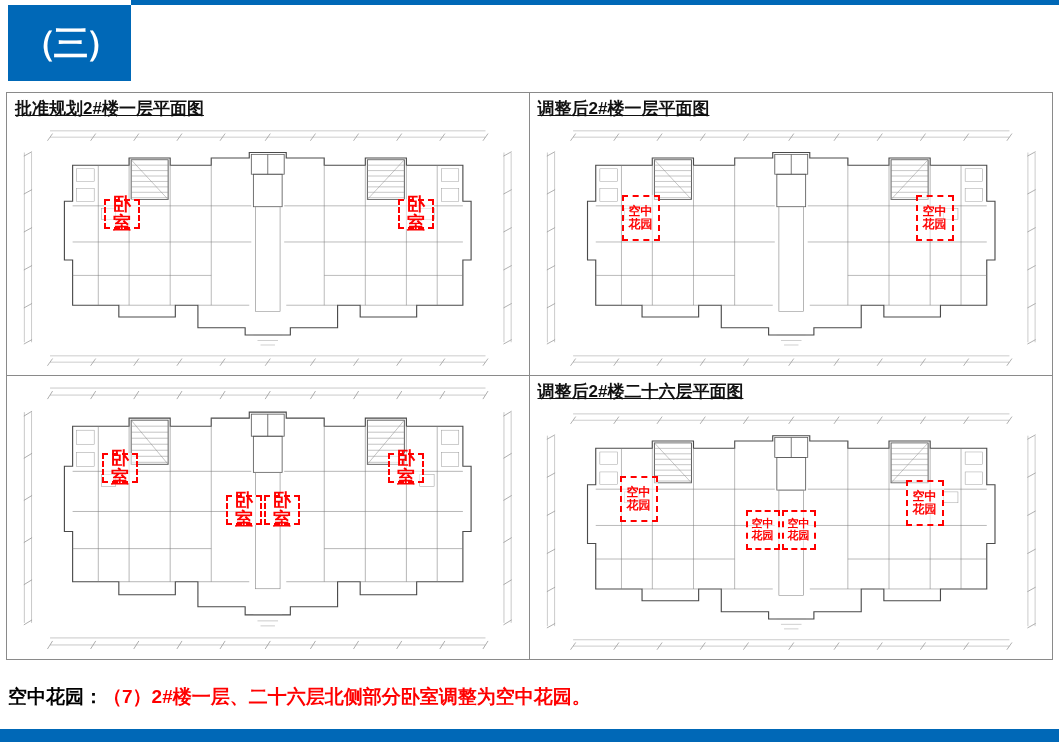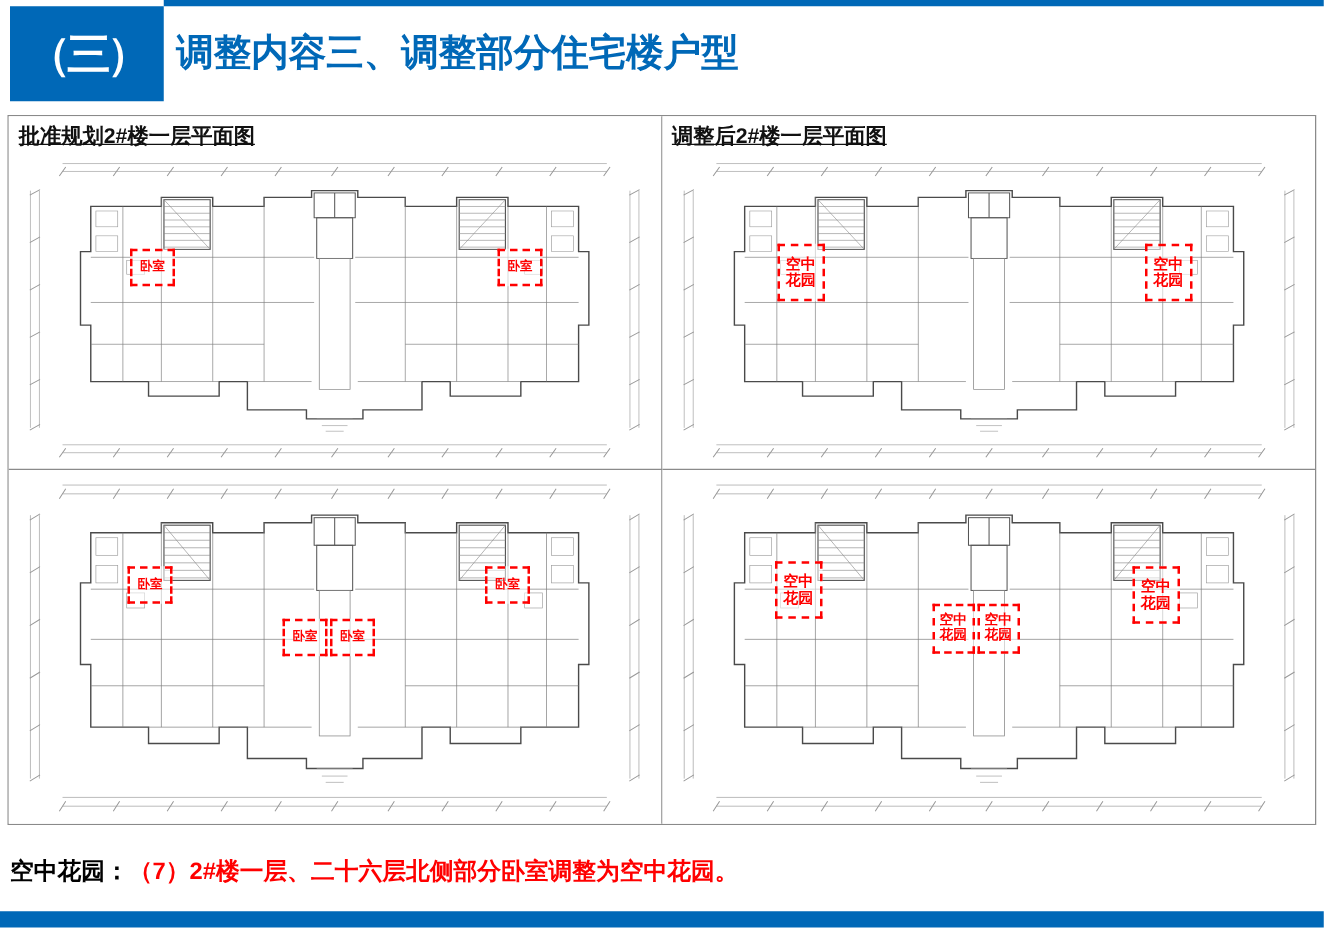--- a/index.html
+++ b/index.html
@@ -37,21 +37,21 @@
   }
   .planwrap{position:relative;flex:1 1 auto;margin:0 4px 2px 4px;}
   .plan{position:absolute;inset:0;width:100%;height:100%;}
 
   
   .anno{
     position:absolute;border:2px dashed var(--red);color:var(--red);font-weight:bold;
     display:flex;align-items:center;justify-content:center;text-align:center;
     background:rgba(255,255,255,.55);line-height:1.05;
   }
-  .anno.bed{width:36px;height:30px;font-size:10px;}
+  .anno.bed{width:36px;height:30px;font-size:18px;}
   .anno.garden{width:38px;height:46px;font-size:12px;padding:1px;}
   .anno.garden.sm{width:34px;height:40px;font-size:11px;}
 
   
   .footer{position:absolute;left:8px;top:684px;font-size:19px;font-weight:bold;color:#000;white-space:nowrap;}
   .f-text{color:var(--red);}
   .bottom-bar{position:absolute;left:0;right:0;bottom:0;height:13px;background:var(--blue);}
 
   .defs-holder{position:absolute;width:0;height:0;overflow:hidden;}
 </style>
@@ -108,21 +108,20 @@
     <path d="M236 238 H264 M240 244 H260 M243 249 H257"></path>
   </g>
 </g>
 </defs>
 </svg>
 
 <div class="page">
 
   <div class="top-strip"></div>
   <div class="badge">（三）</div>
-  <div class="title">调整内容三、调整部分住宅楼户型</div>
 
   <div class="grid">
 
     <section class="cell c1">
       <h3 class="ptitle">批准规划2#楼一层平面图</h3>
       <div class="planwrap">
         <svg class="plan" viewBox="0 0 500 280" preserveAspectRatio="none">
             <use href="#floorplan"></use>
           </svg>
         <div class="anno bed" style="left:93px;top:79px;">卧室</div>
@@ -147,20 +146,21 @@
             <use href="#floorplan"></use>
           </svg>
         <div class="anno bed" style="left:91px;top:77px;">卧室</div>
         <div class="anno bed" style="left:215px;top:119px;">卧室</div>
         <div class="anno bed" style="left:253px;top:119px;">卧室</div>
         <div class="anno bed" style="left:377px;top:77px;">卧室</div>
       </div>
     </section>
 
     <section class="cell c4">
+      <h3 class="ptitle">调整后2#楼二十六层平面图</h3>
       <div class="planwrap">
         <svg class="plan" viewBox="0 0 500 280" preserveAspectRatio="none">
             <use href="#floorplan"></use>
           </svg>
         <div class="anno garden" style="left:86px;top:73px;">空中花园</div>
         <div class="anno garden sm" style="left:212px;top:107px;">空中花园</div>
         <div class="anno garden sm" style="left:248px;top:107px;">空中花园</div>
         <div class="anno garden" style="left:372px;top:77px;">空中花园</div>
       </div>
     </section>

